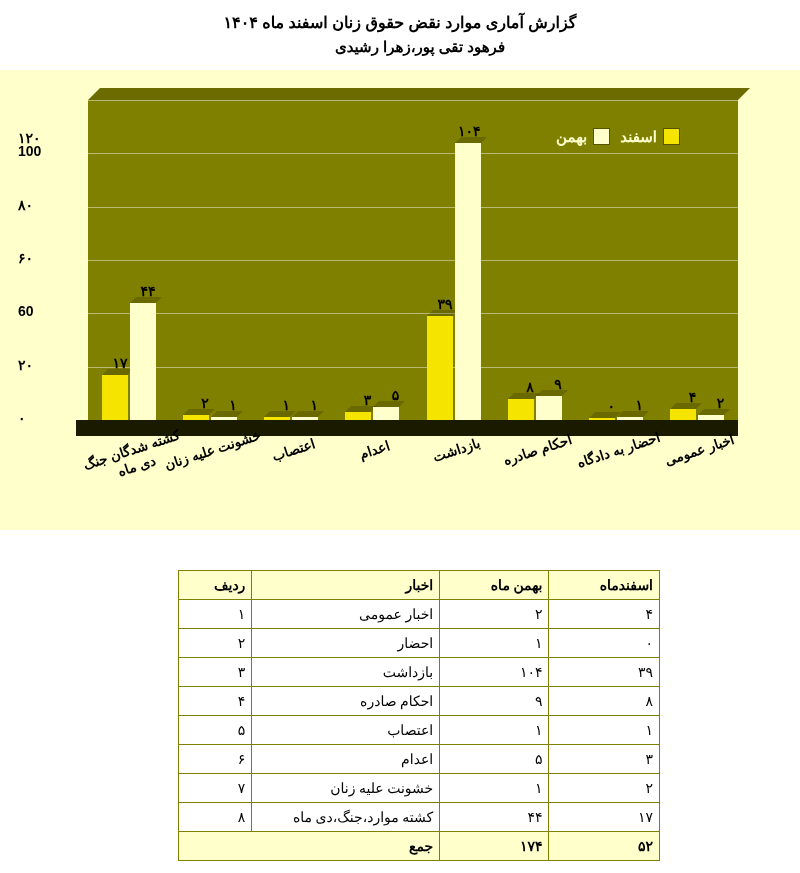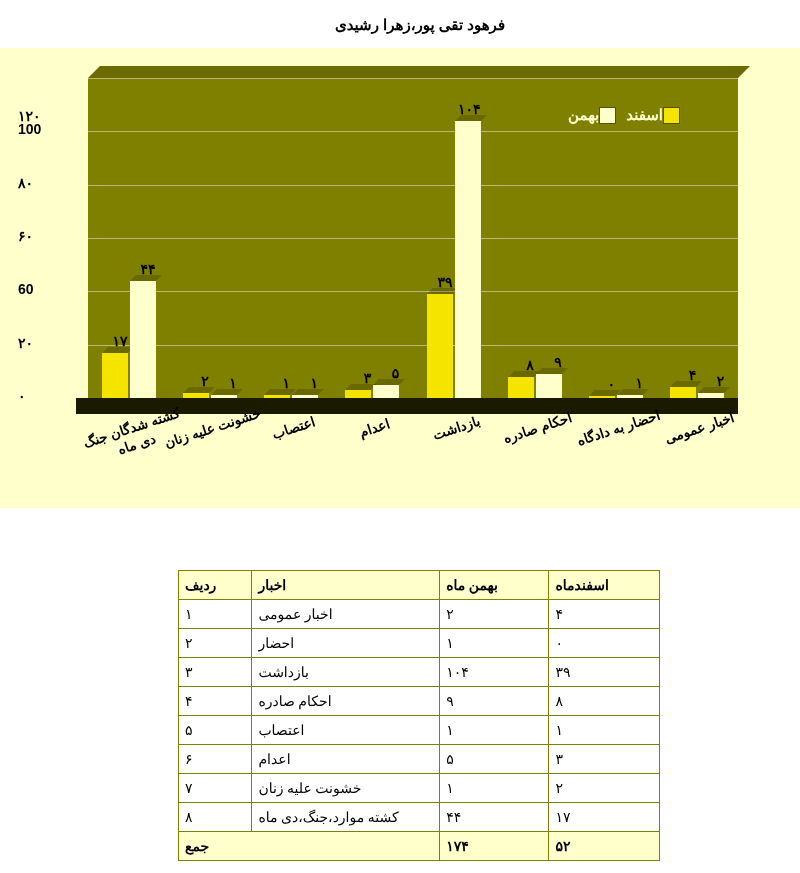--- a/index.html
+++ b/index.html
@@ -122,21 +122,22 @@
     top: 58px;
     right: 120px;
     display: flex;
     align-items: center;
     gap: 10px;
     z-index: 7;
     direction: rtl;
   }
   .legend-item {
     display: flex;
-    align-items: flex-end;
+    align-items: flex-start;
+    gap: 6px;
     font-size: 15px;
     font-weight: bold;
     color: #ffffcc;
   }
   .legend-swatch {
     width: 15px;
     height: 15px;
     display: inline-block;
     border: 1px solid #555500;
   }
@@ -225,21 +226,21 @@
   table.stats {
     border-collapse: collapse;
     width: 482px;
     direction: rtl;
     background: #fff;
   }
   table.stats th, table.stats td {
     border: 1px solid #808000;
     font-size: 14px;
     padding: 3px 6px;
-    text-align: left;
+    text-align: right;
     height: 22px;
     font-family: "Liberation Serif", serif;
     margin-top: 6px;
   }
   table.stats thead th {
     background: #ffffcc;
     font-weight: bold;
   }
   table.stats td.name {
     width: 180px;
@@ -259,20 +260,21 @@
     bottom: 2px;
     left: 6px;
     font-size: 10px;
     color: #444;
   }
 </style>
 </head>
 <body>
 
 <div class="title-block">
+  <div class="title-line1">گزارش آماری موارد نقض حقوق زنان اسفند ماه ۱۴۰۴</div>
   <div class="title-line2">فرهود تقی پور،زهرا رشیدی</div>
 </div>
 
 <div class="chart-panel">
 
 
   <div class="plot-top-edge"></div>
   <div class="plot-area" id="plot-area">
       <div class="gridline" style="top: 0px;"></div>
       <div class="gridline" style="top: 53.3333px;"></div>

